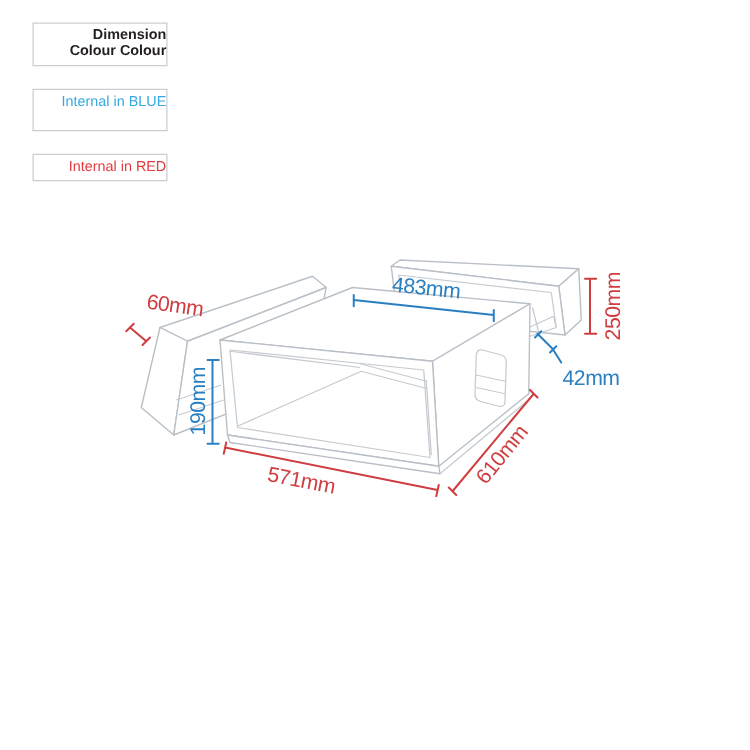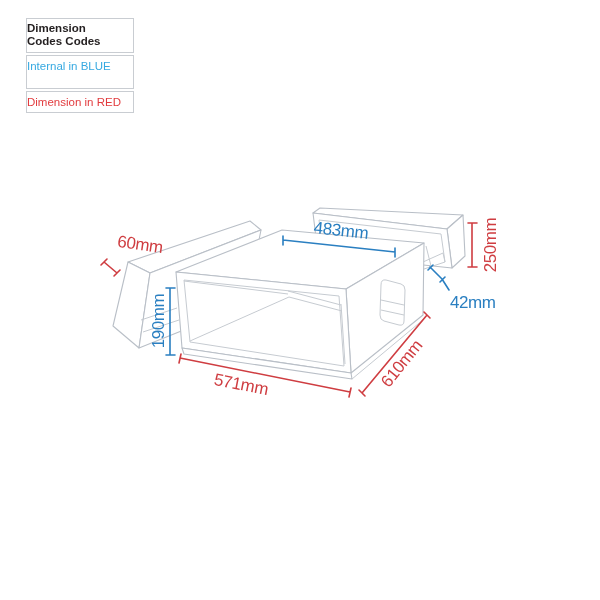--- a/index.html
+++ b/index.html
@@ -3,22 +3,22 @@
 <meta charset="utf-8">
 <style>
   html,body{margin:0;padding:0;background:#ffffff;}
   .stage{
     position:relative;width:600px;height:600px;background:#ffffff;overflow:hidden;
     font-family:"Liberation Sans",sans-serif;
   }
   
   .legend{position:absolute;left:26px;top:18px;width:108px;}
   .legend-box{
-    border:1px solid #c9cdd2;background:#fff;text-align:left;
-    margin-bottom:2px;box-sizing:border-box;
+    border:1px solid #c9cdd2;background:#fff;text-align:right;
+    margin-bottom:18px;box-sizing:border-box;
   }
   .legend-title{
     font-size:11.5px;font-weight:bold;color:#231f20;line-height:13px;padding:3px 0 4px 0;
   }
   .legend-internal{
     font-size:11.5px;color:#36a9e1;line-height:20px;height:34px;
   }
   .legend-external{
     font-size:11.5px;color:#e23b3e;line-height:20px;height:22px;
   }
@@ -33,24 +33,24 @@
   text{font-family:"Liberation Sans",sans-serif;}
 </style>
 </head>
 <body>
 
 <div class="stage">
 
   <div class="legend">
     <div class="legend-box legend-title">
       <div>Dimension</div>
-      <div>Codes Codes</div>
+      <div>Colour Colour</div>
     </div>
     <div class="legend-box legend-internal">Internal in BLUE</div>
-    <div class="legend-box legend-external">Dimension in RED</div>
+    <div class="legend-box legend-external">Internal in RED</div>
   </div>
 
   <svg width="600" height="600" viewBox="0 0 600 600">
 
     <g>
       <path class="face" d="M313,213 L447,229 L463,215 L320,208 Z"></path>
       <path class="face" d="M447,229 L463,215 L465,256 L452,268 Z"></path>
       <path class="face" d="M313,213 L447,229 L452,268 L318,254 Z"></path>
       <path class="detail" d="M319,220 L441,234 M441,234 L445,262 M319,220 L321,236"></path>
       <path class="detail" d="M423,262 L443,253 M421,270 L445,262 M443,253 L445,262 M426,246 L431,266"></path>

